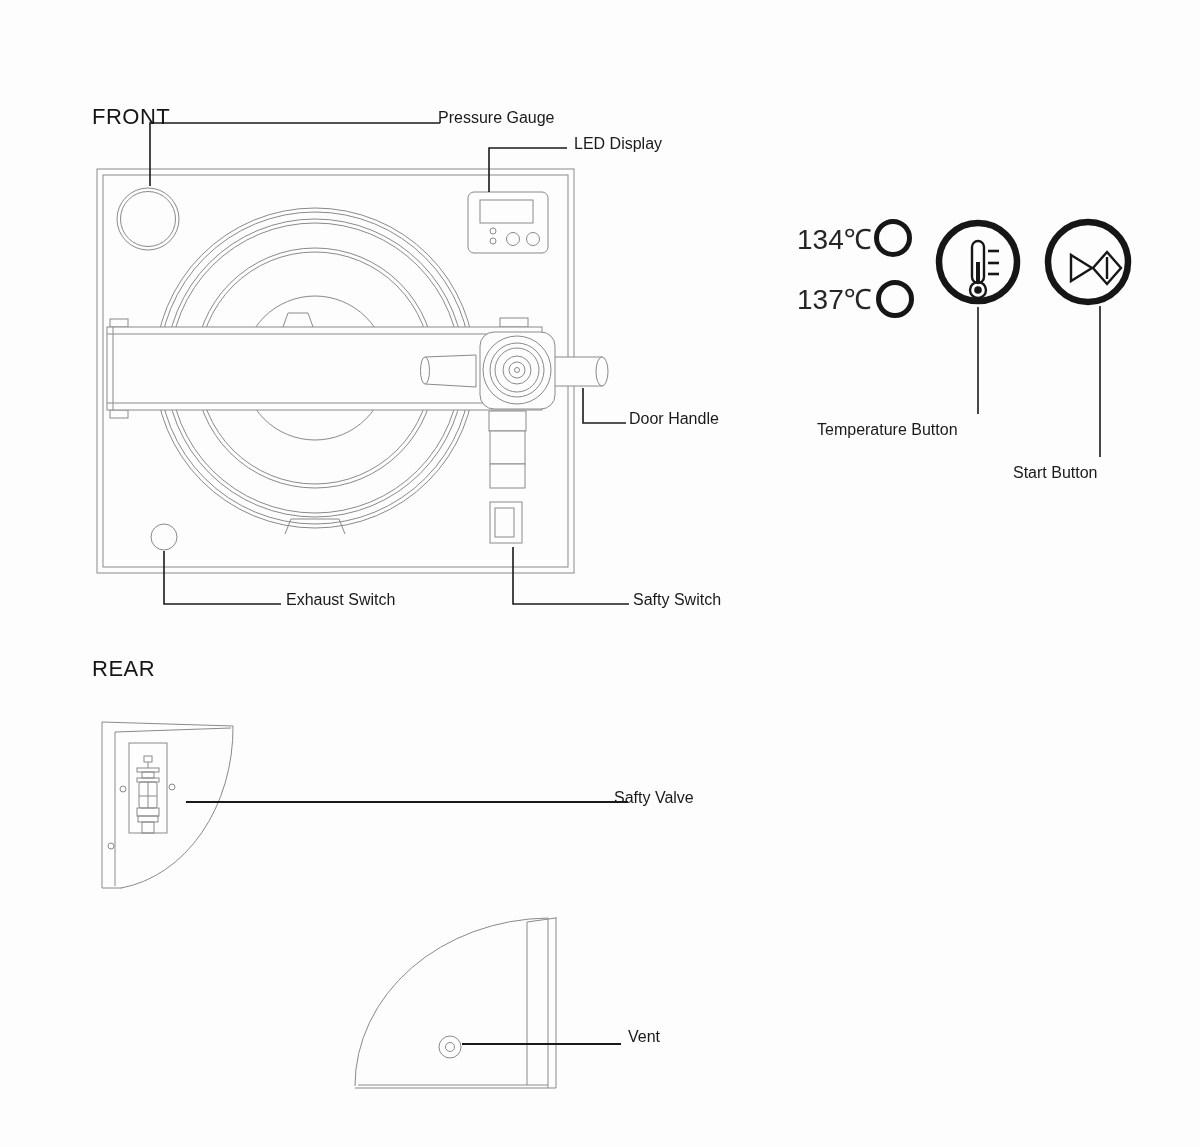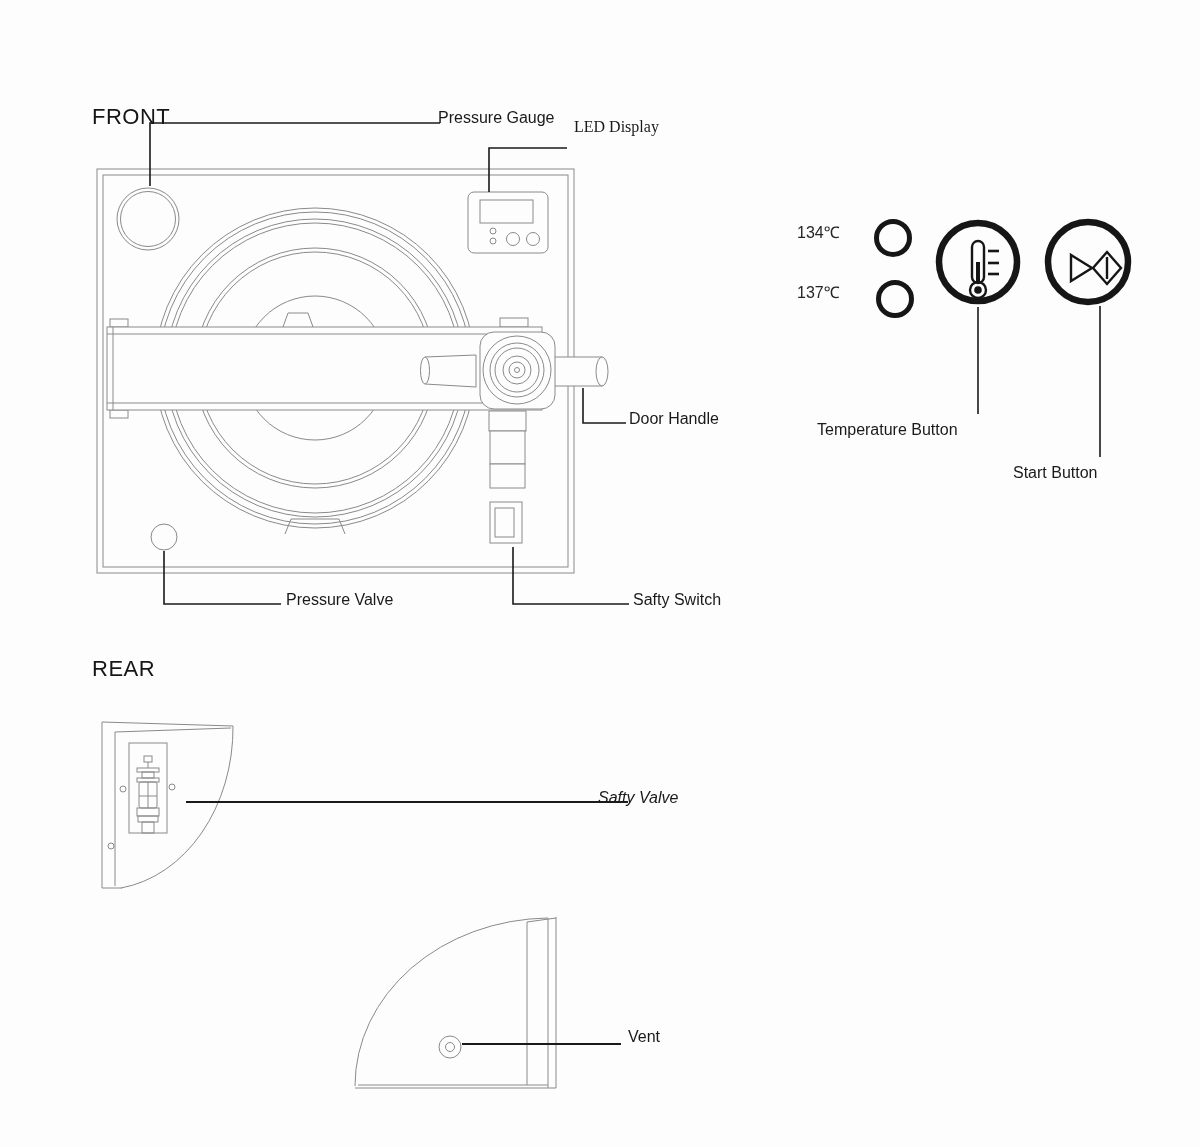--- a/index.html
+++ b/index.html
@@ -1,38 +1,38 @@
 <!DOCTYPE html>
 <html><head>
 <meta charset="utf-8">
 <style>
   html,body{margin:0;padding:0;background:#ffffff;}
   #canvas{position:relative;width:1200px;height:1147px;background:#fdfdfd;overflow:hidden;
           font-family:"Liberation Sans",sans-serif;}
   svg.art{position:absolute;left:0;top:0;z-index:1;}
   .lbl{position:absolute;z-index:3;font-size:16px;color:#1a1a1a;white-space:nowrap;line-height:1.15;}
   .title{font-size:22px;letter-spacing:0.5px;color:#161616;}
-  .temp{font-size:16px;color:#262626;}
+  .temp{font-size:28px;color:#262626;}
   .wm{position:absolute;z-index:2;font-weight:bold;color:#9CB169;white-space:nowrap;
       transform:translateX(-50%);line-height:1;z-index:2;}
   #wm1{left:594px;top:464px;font-size:95px;}
   #wm2{left:570px;top:580px;font-size:85px;letter-spacing:2px;}
   
   [data-name="front-title"]{left:92px;top:56px;margin-top:48px;}
   [data-name="label-pressure-gauge"]{left:438px;top:109px;}
-  [data-name="label-led-display"]{left:574px;top:118px;font-family:Liberation Serif, serif;}
+  [data-name="label-led-display"]{left:574px;top:135px;}
   [data-name="label-door-handle"]{left:629px;top:410px;}
   [data-name="label-134c"]{left:797px;top:224px;}
   [data-name="label-121c"]{left:797px;top:284px;}
   [data-name="label-temperature-button"]{left:817px;top:421px;}
   [data-name="label-start-button"]{left:1013px;top:464px;}
   [data-name="label-exhaust-valve"]{left:286px;top:591px;}
   [data-name="label-main-switch"]{left:633px;top:591px;}
   [data-name="rear-title"]{left:92px;top:656px;}
-  [data-name="label-safty-valve"]{left:598px;top:789px;font-style:italic;}
+  [data-name="label-safty-valve"]{left:614px;top:789px;}
   [data-name="label-vent"]{left:628px;top:1028px;}
 </style>
 </head>
 <body>
 
 <div id="canvas" data-name="product-diagram">
 
   <svg class="art" width="1200" height="1147" viewBox="0 0 1200 1147" data-name="diagram-artwork">
 
     <g data-name="front-view-drawing" fill="none" stroke="#8a8a8a" stroke-width="1">
@@ -181,19 +181,19 @@
 
 
   <div class="lbl title" data-name="front-title">FRONT</div>
   <div class="lbl" data-name="label-pressure-gauge">Pressure Gauge</div>
   <div class="lbl" data-name="label-led-display">LED Display</div>
   <div class="lbl" data-name="label-door-handle">Door Handle</div>
   <div class="lbl temp" data-name="label-134c">134℃</div>
   <div class="lbl temp" data-name="label-121c">137℃</div>
   <div class="lbl" data-name="label-temperature-button">Temperature Button</div>
   <div class="lbl" data-name="label-start-button">Start Button</div>
-  <div class="lbl" data-name="label-exhaust-valve">Pressure Valve</div>
+  <div class="lbl" data-name="label-exhaust-valve">Exhaust Switch</div>
   <div class="lbl" data-name="label-main-switch">Safty Switch</div>
   <div class="lbl title" data-name="rear-title">REAR</div>
   <div class="lbl" data-name="label-safty-valve">Safty Valve</div>
   <div class="lbl" data-name="label-vent">Vent</div>
 
 </div>
 
 </body></html>

